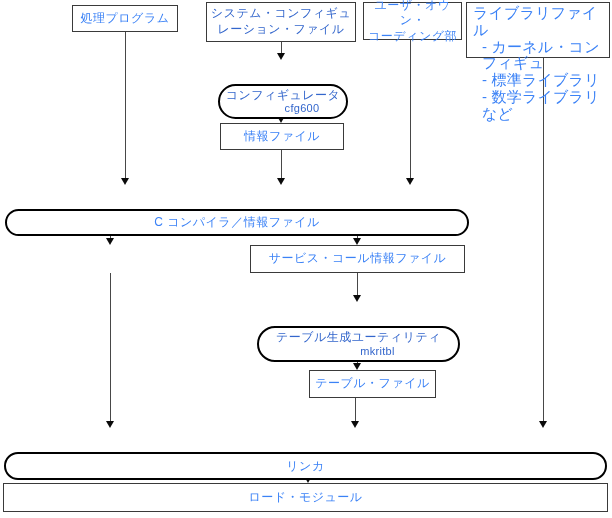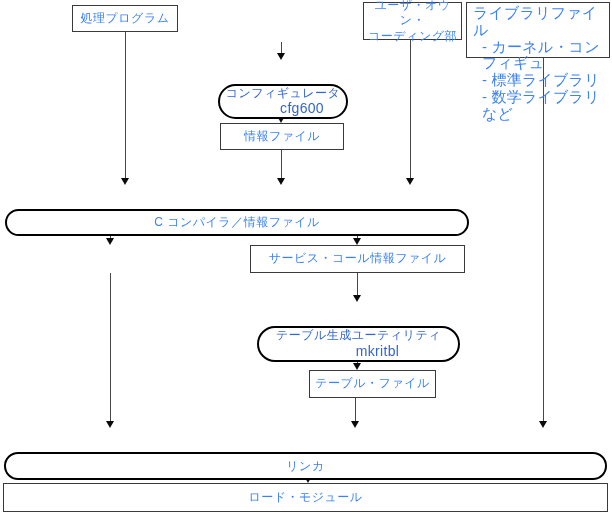--- a/index.html
+++ b/index.html
@@ -25,21 +25,21 @@
     line-height:1.3;
     letter-spacing:0.5px;
   }
   .stadium{
     border:2px solid #000000;
     border-radius:999px;
     line-height:1.2;
     margin-top:24px;
   }
   .blue{color:#3366cc;}
-  .cmd{font-size:14px;letter-spacing:0.3px;padding-left:38px;}
+  .cmd{font-size:11px;letter-spacing:0.3px;padding-left:38px;}
   .library{
     align-items:flex-start;
     justify-content:flex-start;
     text-align:left;
     padding:2px 0 0 6px;
     line-height:1.12;
     font-size:15px;
     letter-spacing:0.2px;
   }
   .lib-item{padding-left:9px;}
@@ -97,20 +97,24 @@
   <div class="line" style="left:355px;top:398px;height:24px"></div>
   <div class="arrow" style="left:351px;top:421px"></div>
 
   <div class="line" style="left:308px;top:456px;height:21px"></div>
   <div class="arrow" style="left:304px;top:476px"></div>
 
   <div class="node" style="left:72px;top:5px;width:106px;height:27px">
     <span>処理プログラム</span>
   </div>
 
+  <div class="node blue" style="left:206px;top:2px;width:150px;height:40px">
+    <span>システム・コンフィギュ</span>
+    <span>レーション・ファイル</span>
+  </div>
 
   <div class="node" style="left:363px;top:2px;width:99px;height:38px">
     <span>ユーザ・オウン・</span>
     <span>コーディング部</span>
   </div>
 
   <div class="node library" style="left:466px;top:2px;width:144px;height:56px">
     <span>ライブラリファイル</span>
     <span class="lib-item">- カーネル・コンフィギュ</span>
     <span class="lib-item">- 標準ライブラリ</span>

